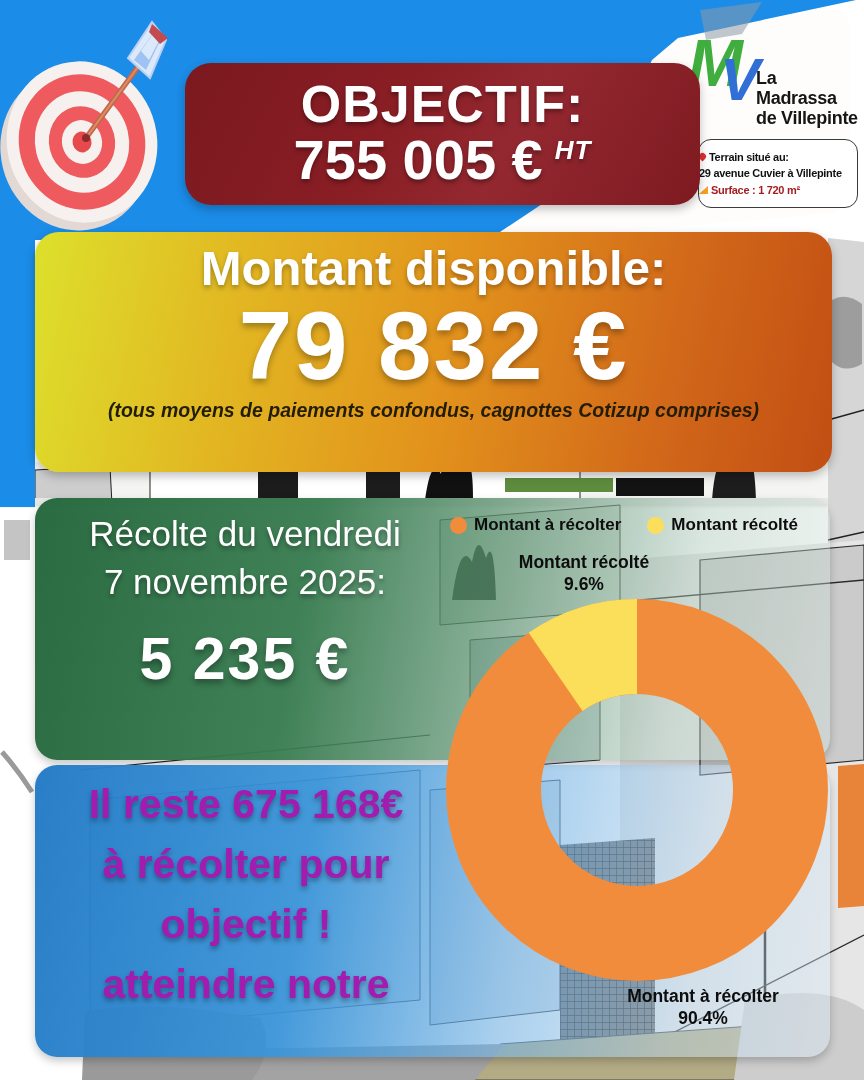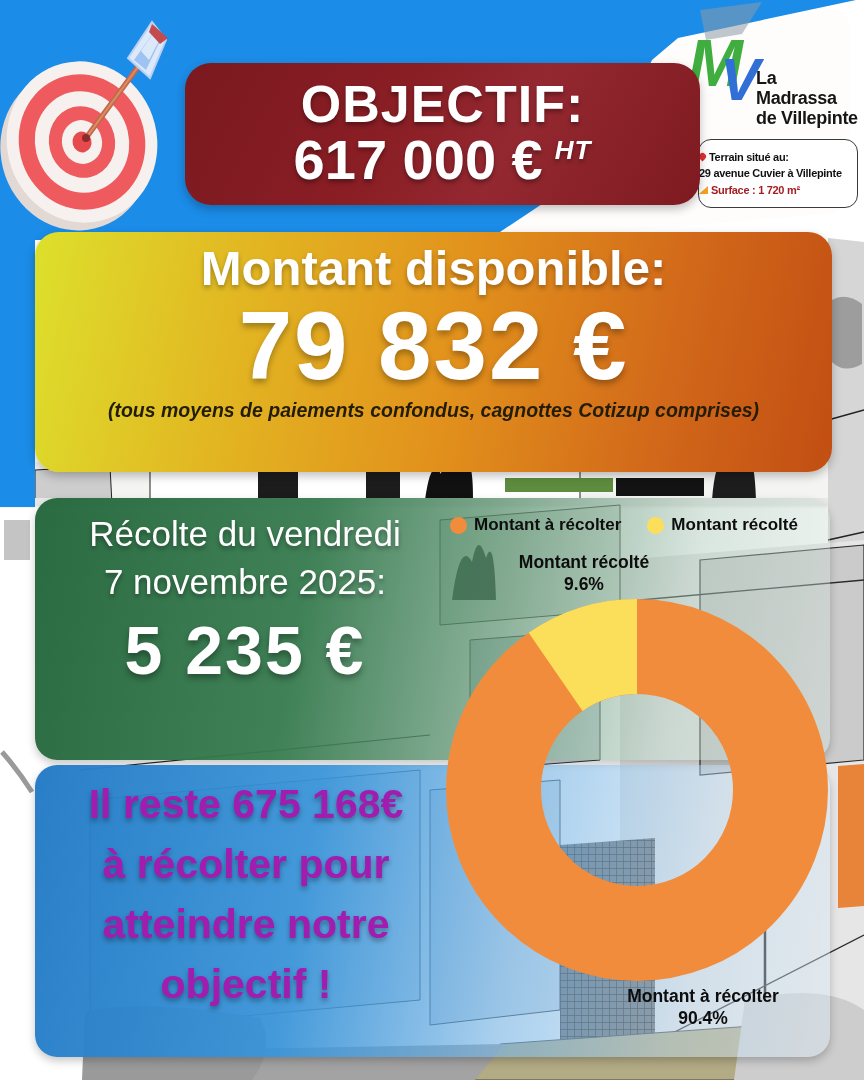--- a/index.html
+++ b/index.html
@@ -44,21 +44,21 @@
   .orange-panel .amount{color:#fff;font-weight:800;font-size:96px;line-height:1.05;letter-spacing:2px;
     text-shadow:0 4px 6px rgba(0,0,0,.3);}
   .orange-panel .note{color:#241d05;font-weight:700;font-style:italic;font-size:19.5px;margin-top:2px;}
 
   
   .green-panel{left:35px;top:498px;width:795px;height:262px;border-radius:22px;
     background:linear-gradient(100deg,rgba(36,102,60,.97) 0%,rgba(56,124,80,.96) 34%,rgba(96,148,116,.72) 58%,rgba(170,198,184,.45) 80%,rgba(214,228,222,.38) 100%);
     box-shadow:0 4px 9px rgba(0,0,0,.22);z-index:2;}
   .green-text{left:55px;top:510px;width:380px;text-align:center;color:#fff;z-index:3;}
   .green-text .d1,.green-text .d2{font-weight:400;font-size:35px;line-height:1.38;text-shadow:0 3px 4px rgba(0,0,0,.35);}
-  .green-text .sum{font-weight:800;font-size:68px;line-height:1.25;margin-top:1px;letter-spacing:2px;
+  .green-text .sum{font-weight:800;font-size:59px;line-height:1.25;margin-top:16px;letter-spacing:2px;
     text-shadow:0 4px 6px rgba(0,0,0,.35);}
 
   
   .legend{left:450px;top:515px;width:395px;display:flex;align-items:center;z-index:5;
     font-weight:700;font-size:17px;color:#0d0d0d;}
   .legend .dot{width:17px;height:17px;border-radius:50%;margin-right:7px;flex:0 0 auto;}
   .legend .item{display:flex;align-items:center;}
   .legend .item + .item{margin-left:26px;}
 
   .callout{z-index:5;text-align:center;color:#0d0d0d;font-weight:800;font-size:17.5px;line-height:1.25;}
@@ -137,21 +137,21 @@
 
     <path d="M485 240 L652 58 Q662 38 688 33 L822 10 Q849 6 850 30 L850 188 Q850 212 825 214 L520 240 Z" fill="#fffdfb"></path>
 
     <polygon points="0,0 856,0 678,38 652,60 622,122 560,192 488,240 35,240 35,507 0,507" fill="#1b8ce8"></polygon>
     <polygon points="700,10 762,2 742,34 706,40" fill="#8a9aa8" opacity="0.55"></polygon>
   </svg>
 
   <div class="abs red-banner">
     <div class="l1">OBJECTIF:</div>
     <div class="l2">
-      <span>617 000 €</span>
+      <span>755 005 €</span>
       <span class="ht">HT</span>
     </div>
   </div>
 
   <svg class="abs target-wrap" width="175" height="225" viewBox="0 0 175 225">
     <g transform="rotate(-14 82 128)">
       <ellipse cx="74" cy="134" rx="75" ry="81" fill="#e2d9d4"></ellipse>
       <ellipse cx="82" cy="128" rx="75" ry="81" fill="#f6f1ee"></ellipse>
       <ellipse cx="82" cy="128" rx="63" ry="68" fill="#ee5a5d"></ellipse>
       <ellipse cx="82" cy="128" rx="47" ry="51" fill="#f6f1ee"></ellipse>
@@ -220,17 +220,17 @@
 
   <svg id="donut" class="abs donut-wrap" width="400" height="400" viewBox="0 0 400 400">
       <circle cx="200" cy="200" r="143.5" fill="none" stroke="#F28C3D" stroke-width="95"></circle>
       <circle cx="200" cy="200" r="143.5" fill="none" stroke="#FBDF5B" stroke-width="95" stroke-dasharray="86.55716079170597 815.0799307885646" transform="rotate(235.44000000000005 200 200)"></circle>
     </svg>
 
   <div class="abs blue-panel"></div>
   <div class="abs blue-text">
     <div>Il reste 675 168€</div>
     <div>à récolter pour</div>
+    <div>objectif !</div>
     <div>atteindre notre</div>
-    <div>objectif !</div>
   </div>
 
 </div>
 
 </body></html>

